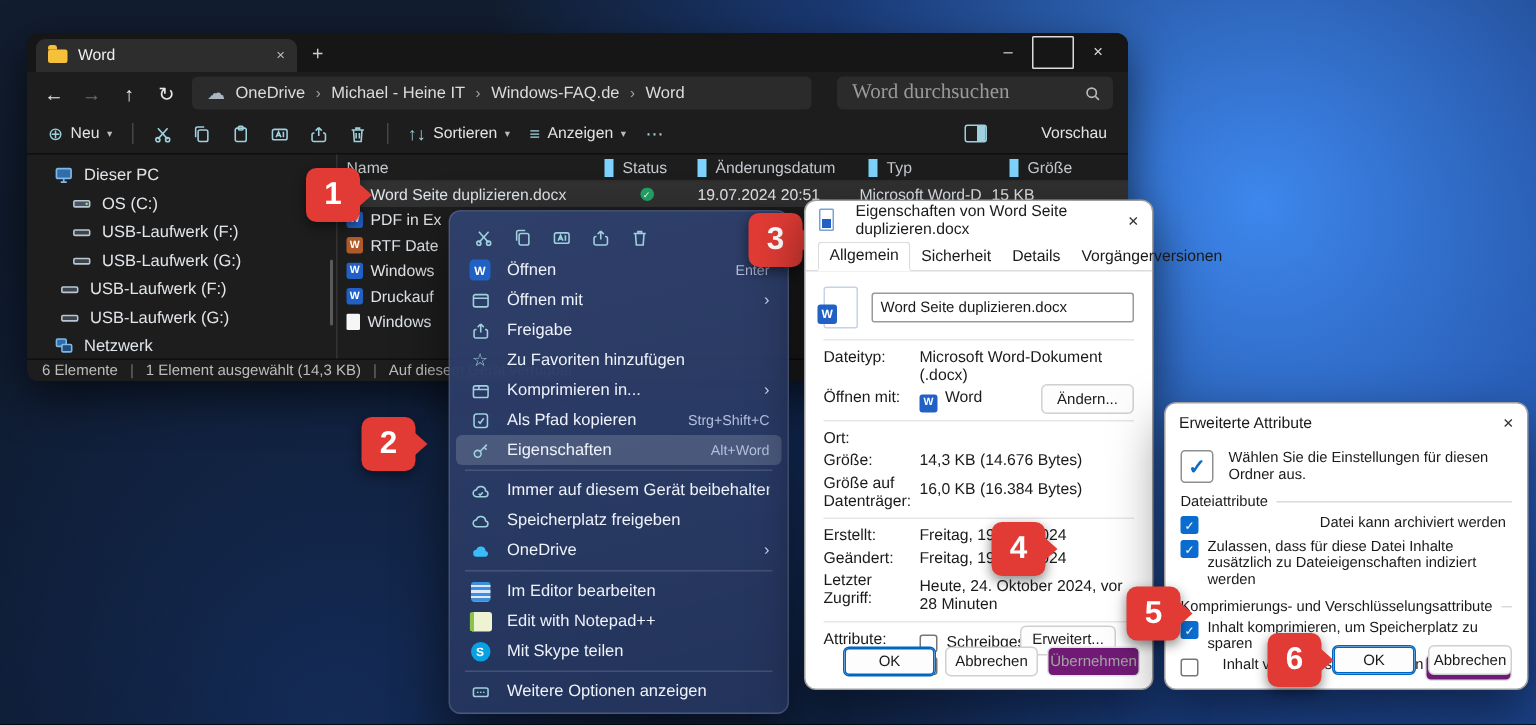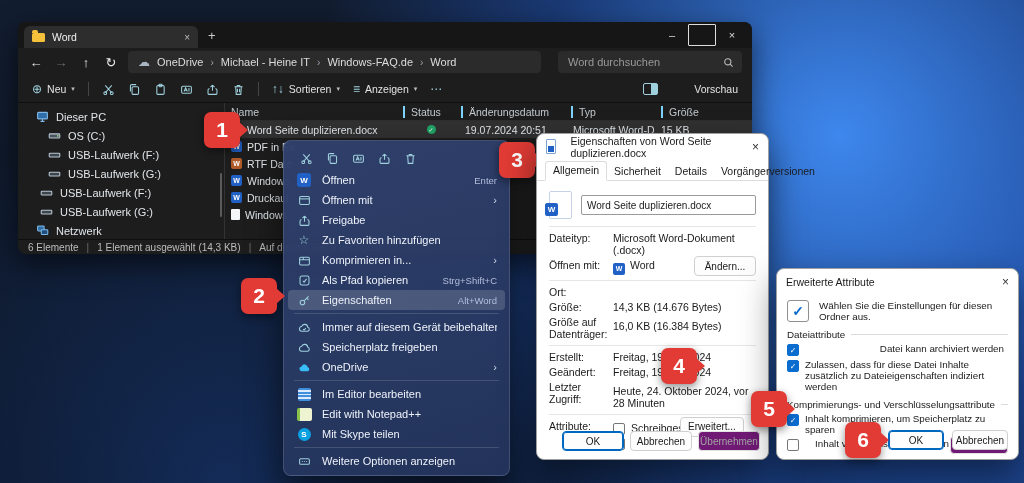--- a/index.html
+++ b/index.html
@@ -23,51 +23,51 @@
   .wctrl{margin-left:auto;display:flex;gap:2px;}
   .wctrl span{width:28px;height:20px;display:flex;align-items:center;justify-content:center;color:#ddd;font-size:11px;}
   .maxbox{display:inline-block;width:8px;height:8px;border:1px solid #ddd;border-radius:1px;}
   .navbar{display:flex;align-items:center;height:28px;padding:0 10px;gap:9px;}
   .navbtn{color:#e8e8e8;font-size:13px;width:16px;text-align:center;}
   .navbtn.dim{color:#6e6e6e;}
   .crumbbox{flex:1;display:flex;align-items:center;gap:7px;height:22px;background:#2b2b2b;border-radius:4px;padding:0 10px;color:#dcdcdc;}
   .crumbsep{color:#9aa3ad;font-size:10px;}
   .cloudg{color:#aab6c2;font-size:12px;}
   .searchbox{width:168px;height:22px;background:#2b2b2b;border-radius:4px;display:flex;align-items:center;padding:0 8px;margin-left:8px;}
-  .searchbox input{flex:1;background:transparent;border:none;outline:none;color:#ddd;font-size:11px;font-family:Liberation Sans, sans-serif;width:100px;}
+  .searchbox input{flex:1;background:transparent;border:none;outline:none;color:#ddd;font-size:14px;font-family:Liberation Serif, serif;width:100px;}
   .searchbox input::placeholder{color:#9a9a9a;}
   .cmdbar{display:flex;align-items:center;height:26px;padding:0 14px;gap:13px;color:#d7e4ea;border-bottom:1px solid #0f0f0f;}
   .cmditem{display:flex;align-items:center;gap:5px;font-size:10.5px;color:#e3e3e3;}
   .ci{color:#9fd0dd;font-size:12px;display:flex;align-items:center;}
   .car{font-size:7px;color:#bbb;}
   .vsep{width:1px;height:14px;background:#454545;}
   .prev{margin-left:auto;gap:36px;}
   .previc{display:inline-block;width:13px;height:10px;border:1.2px solid #9fd0dd;border-radius:2px;background:linear-gradient(to right,transparent 55%,#9fd0dd 55%);}
   .main{display:flex;height:136px;}
   .sidebar{width:206px;padding-top:4px;position:relative;}
   .sitem{display:flex;align-items:center;gap:7px;height:19px;color:#e2e6ea;font-size:11px;}
   .sbar{position:absolute;right:2px;top:70px;width:2px;height:44px;background:#5a5a5a;border-radius:2px;}
   .list{flex:1;border-left:1px solid #333;position:relative;}
   .cols{display:flex;height:17px;align-items:center;color:#c3c9cf;font-size:10.5px;border-bottom:1px solid #2e2e2e;}
-  .cols>div{padding:0 6px;border-left:2px solid #7dd3fc;height:12px;line-height:12px;}
+  .cols>div{padding:0 6px;border-left:6px solid #7dd3fc;height:12px;line-height:12px;}
   .cols>div:first-child{border-left:none;}
   .c-name{width:166px;}.c-status{width:44px;}.c-mod{width:96px;}.c-typ{width:76px;}.c-size{width:52px;}
   .frow{display:flex;align-items:center;height:17px;font-size:10.5px;color:#e0e4e8;}
   .frow.sel{background:rgba(255,255,255,.09);}
   .fcell{padding:0 6px;display:flex;align-items:center;gap:5px;overflow:hidden;white-space:nowrap;}
   .wdoc{width:11px;height:11px;background:#2160c4;border-radius:2px;color:#fff;display:flex;align-items:center;justify-content:center;flex:0 0 auto;}
   .wdoc::before{content:"W";font-size:7px;font-weight:700;}
   .wdoc.rtf{background:#b05a2a;}
   .pdoc{width:9px;height:11px;background:#f4f6f8;border-radius:1px;flex:0 0 auto;}
   .sync{width:9px;height:9px;border-radius:50%;background:#21a366;color:#fff;display:flex;align-items:center;justify-content:center;}
   .sync::before{content:"✓";font-size:6px;}
   .statusbar{display:flex;align-items:center;gap:8px;height:15px;border-top:1px solid #0f0f0f;color:#bdbdbd;font-size:10px;padding:0 10px;}
   .sdiv{color:#6f6f6f;}
   
-  .ctx{position:absolute;left:283px;top:140px;width:227px;height:336px;z-index:20;border-radius:8px;
+  .ctx{position:absolute;left:299px;top:140px;width:227px;height:336px;z-index:20;border-radius:8px;
     background:linear-gradient(165deg,rgba(47,64,108,.97),rgba(36,52,92,.97));
     border:1px solid rgba(255,255,255,.14);box-shadow:0 14px 34px rgba(0,0,0,.55);
     color:#eef2fa;font-size:11px;padding:5px 0;box-sizing:border-box;}
   .qrow{display:flex;align-items:center;gap:13px;height:24px;padding:0 16px;color:#9fd0dd;}
   .mi{display:flex;align-items:center;height:20px;padding:0 12px;gap:10px;}
   .mi .lbl{flex:1;white-space:nowrap;overflow:hidden;}
   .mi .sc{font-size:9.5px;color:#b4bedd;}
   .mi .sub{font-size:11px;color:#cdd6ec;}
   .mi.hl{background:rgba(255,255,255,.16);border-radius:4px;margin:0 4px;padding:0 8px;}
   .mic{width:16px;display:flex;align-items:center;justify-content:center;color:#9fd0dd;font-size:12px;flex:0 0 auto;}

